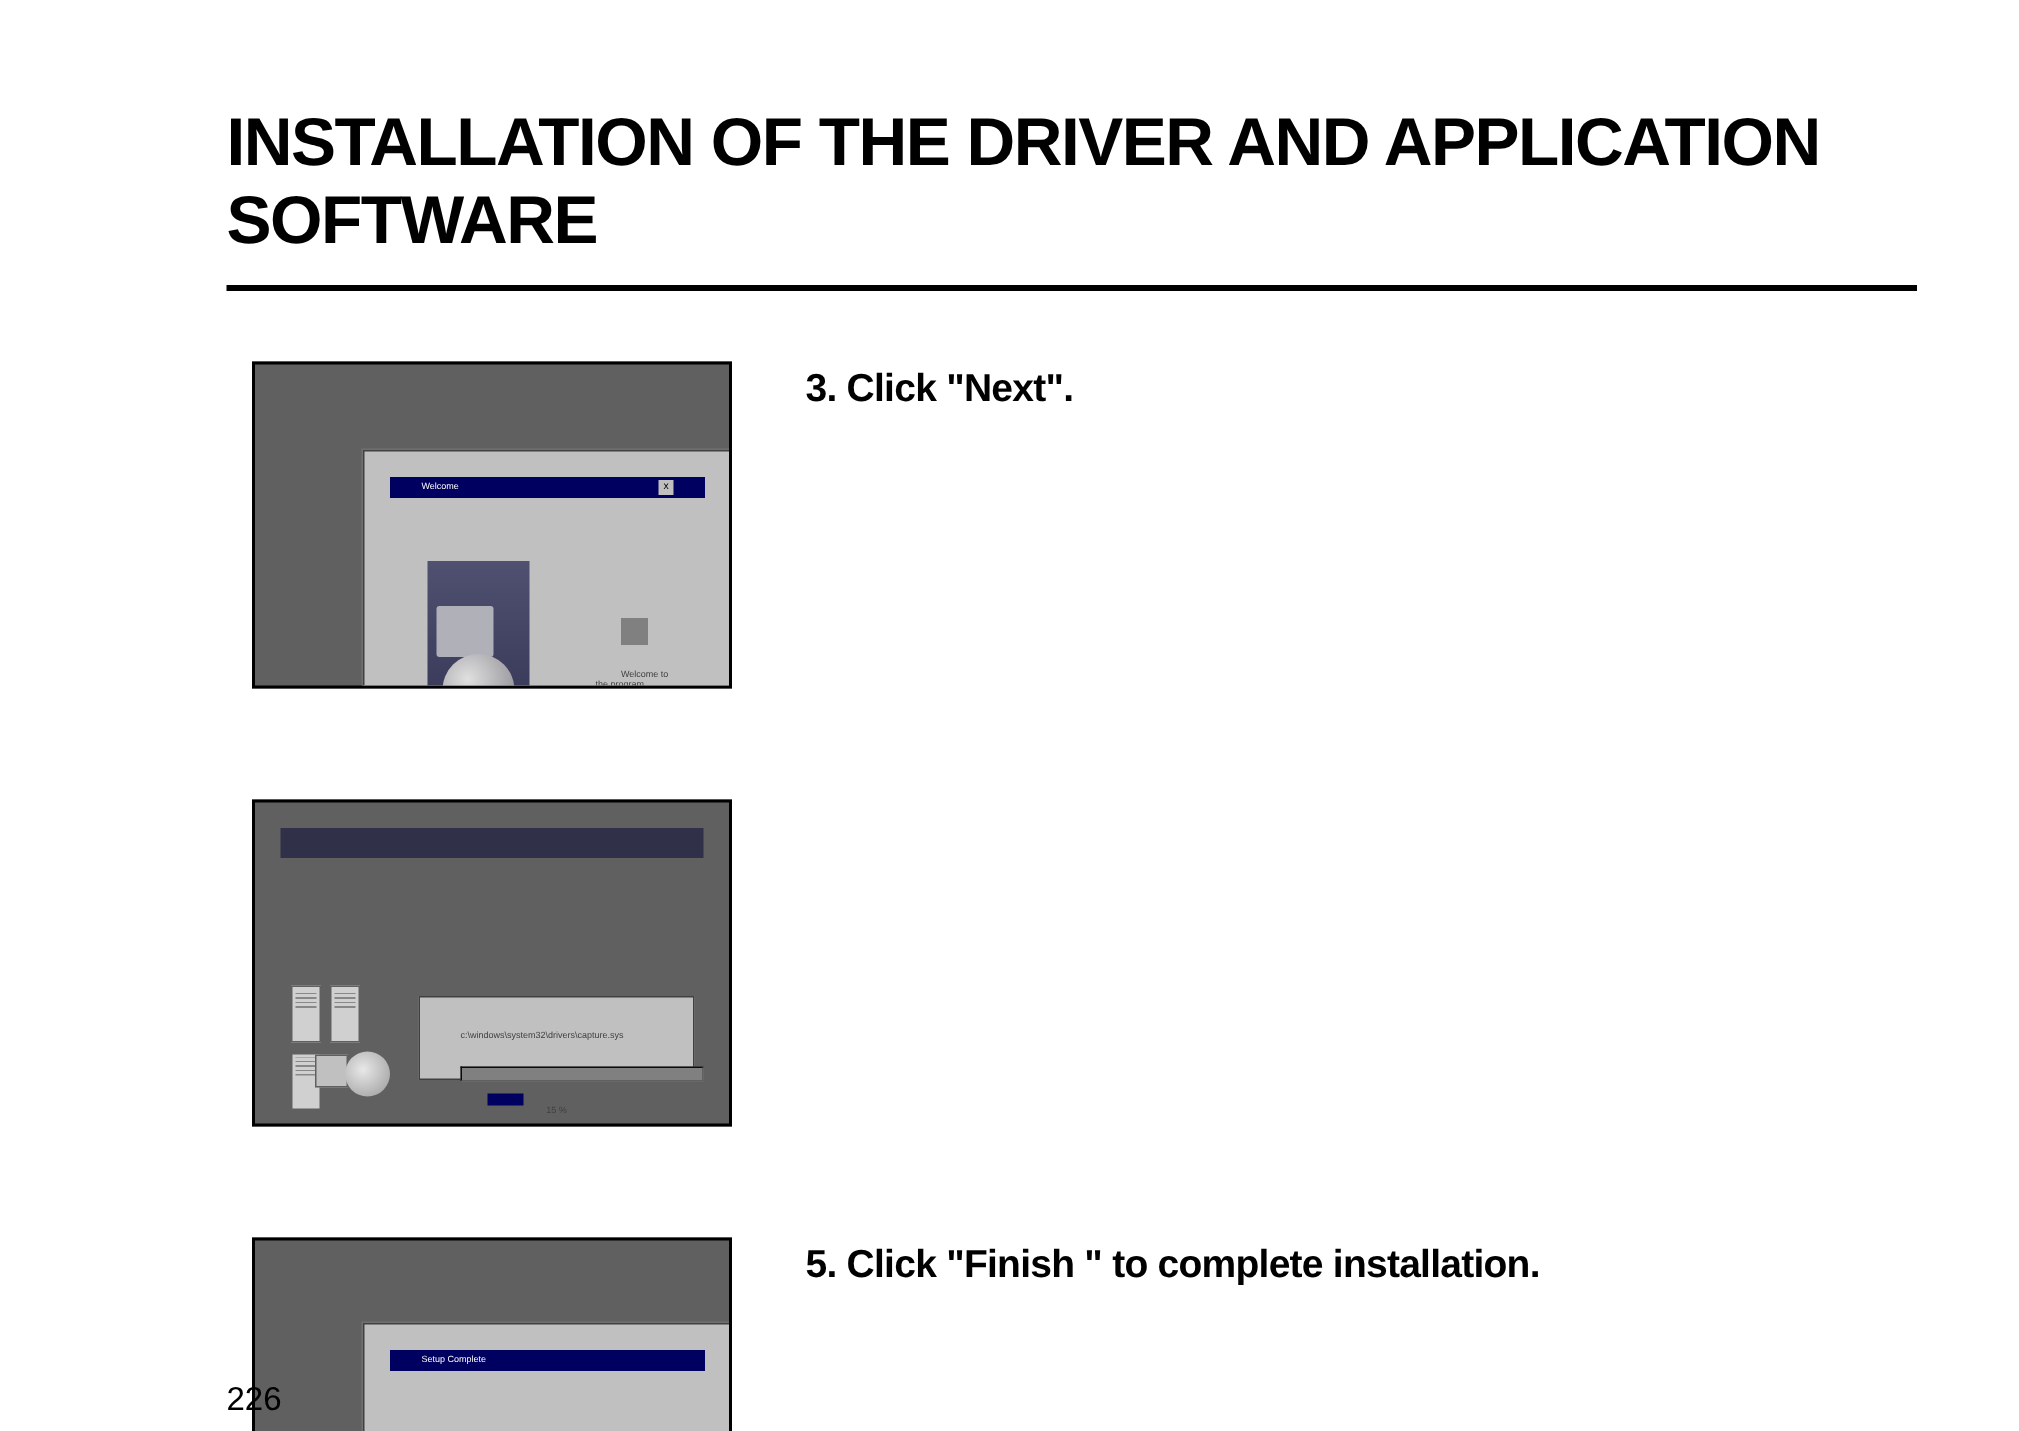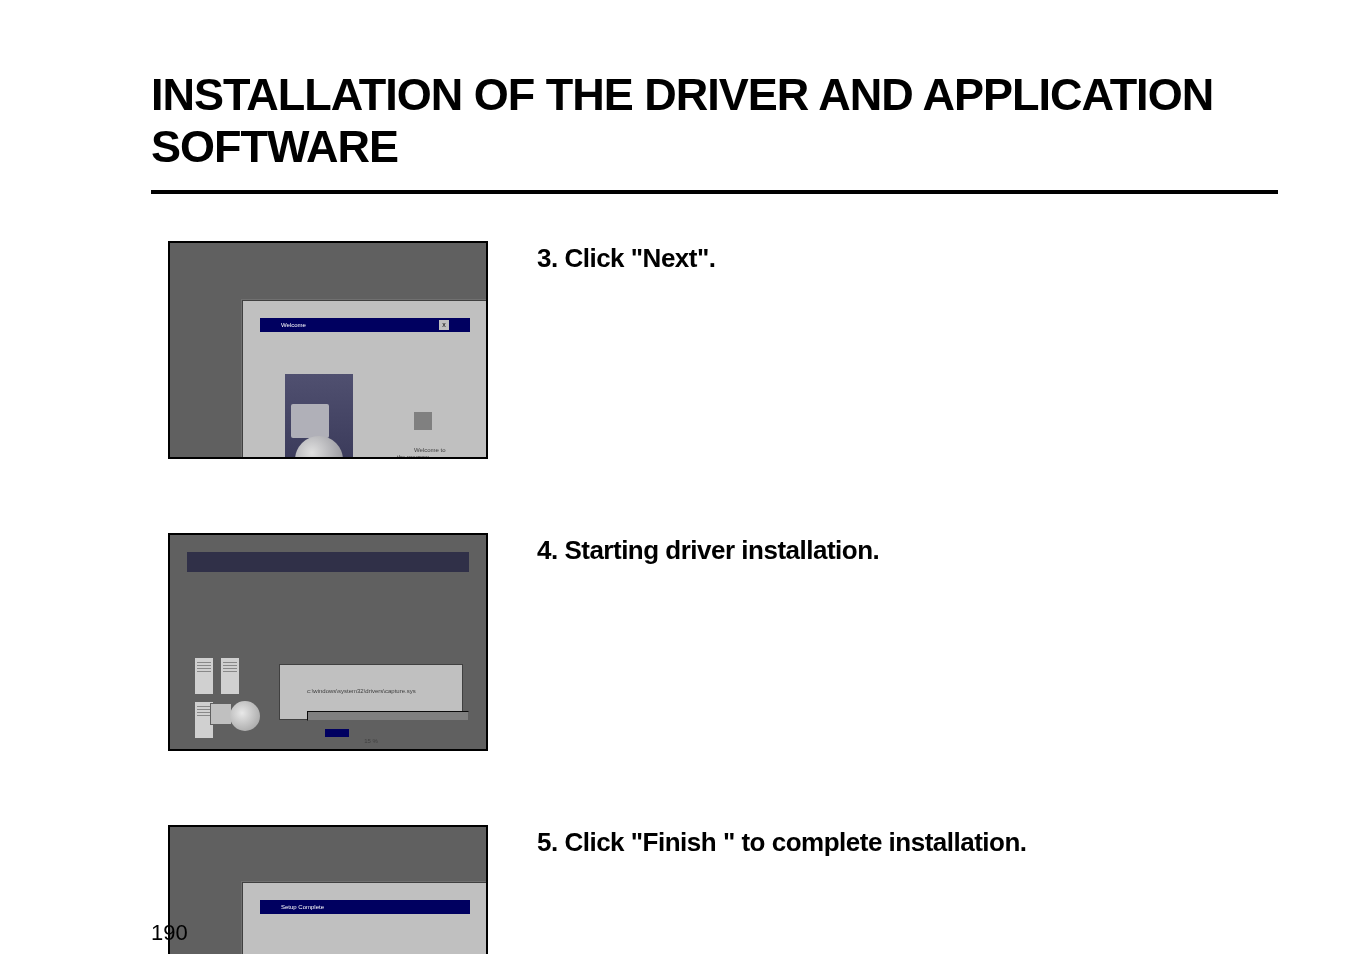--- a/index.html
+++ b/index.html
@@ -311,21 +311,20 @@
       <div class="plabel">c:\windows\system32\drivers\capture.sys</div>
       <div class="progress-bar-outer">
         <div class="progress-bar-fill"></div>
       </div>
       <div class="percent">15 %</div>
       <div class="cancel-row">
         <span class="dlg-btn">Cancel</span>
       </div>
     </div>
   </div>
-  <div class="step-text">4. Starting driver installation.</div>
 </div>
 
 <div class="step-row" style="margin-bottom:0;">
   <div class="screenshot screenshot-3">
     <div class="dialog dlg-5">
       <div class="titlebar">
         <span>Setup Complete</span>
       </div>
       <div class="dialog-body">
         <div class="sidebar-graphic"></div>
@@ -337,13 +336,13 @@
       </div>
       <div class="dialog-buttons">
         <span class="dlg-btn" style="opacity:0.45;">&lt; Back</span>
         <span class="dlg-btn">Finish</span>
       </div>
     </div>
   </div>
   <div class="step-text">5. Click "Finish " to complete installation.</div>
 </div>
 
-<div class="page-number">190</div>
+<div class="page-number">226</div>
 
 </body></html>

